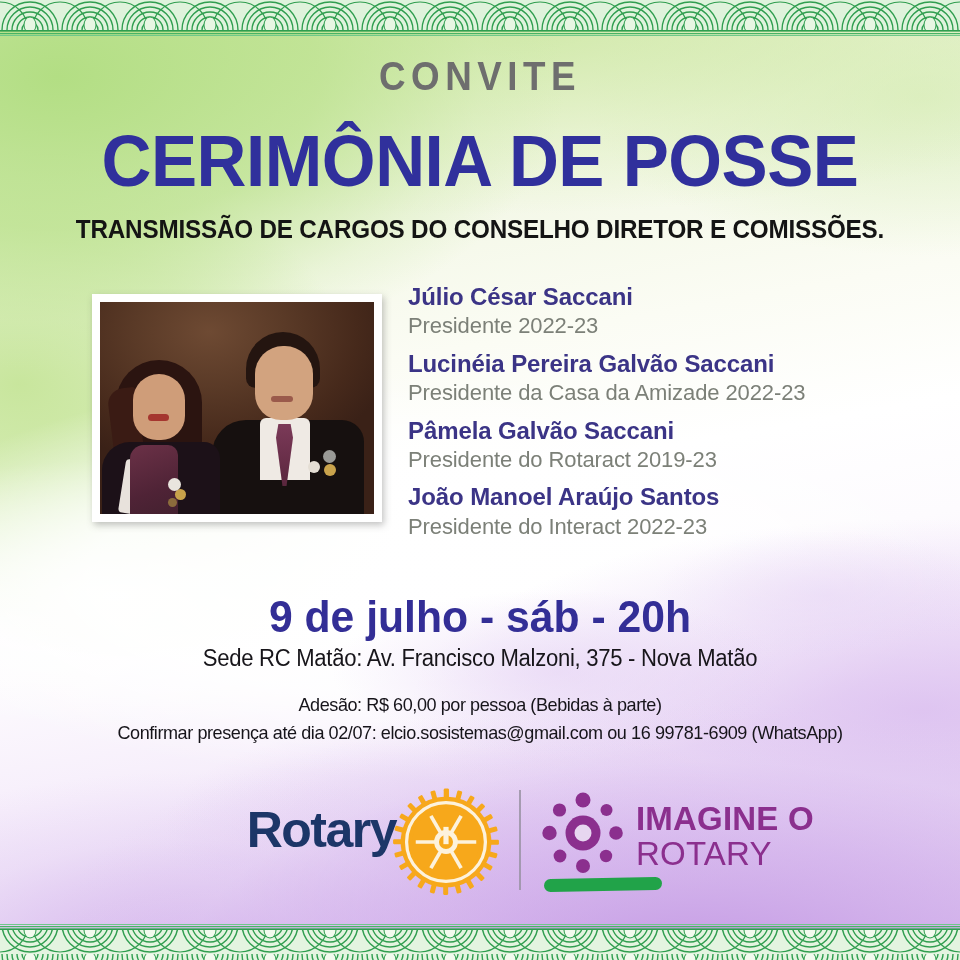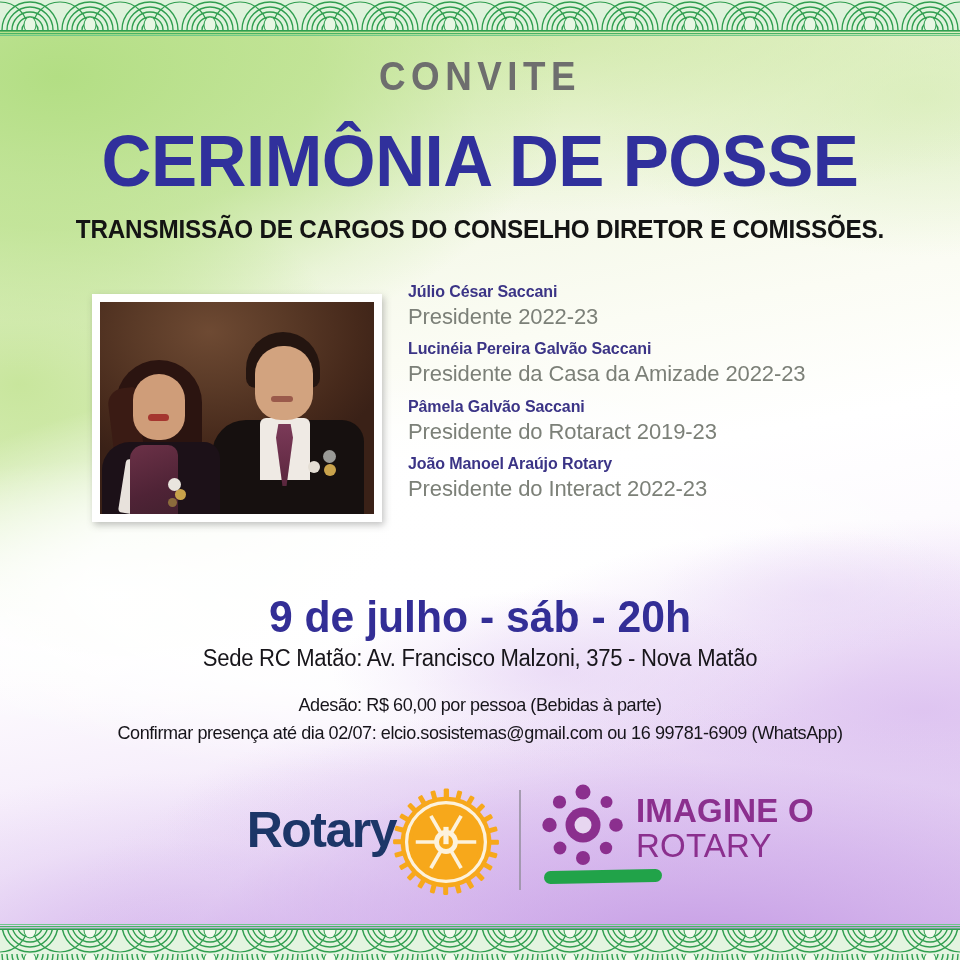--- a/index.html
+++ b/index.html
@@ -224,21 +224,21 @@
   .people {
     position: absolute;
     left: 408px;
     top: 283px;
     width: 500px;
   }
   .person { margin-bottom: 10px; }
   .person .name {
     font-family: "Liberation Sans", sans-serif;
     font-weight: bold;
-    font-size: 16px;
+    font-size: 24px;
     color: #3b3486;
     letter-spacing: -0.1px;
     line-height: 1.18;
   }
   .person .role {
     font-family: "Liberation Sans", sans-serif;
     font-weight: normal;
     font-size: 22px;
     color: #7c8078;
     letter-spacing: -0.1px;
@@ -338,21 +338,21 @@
     left: 519px;
     top: 12px;
     width: 2px;
     height: 100px;
     background: #9a93a5;
     opacity: 0.85;
   }
   .imagine-logo {
     position: absolute;
     left: 540px;
-    top: 0;
+    top: 8px;
     width: 320px;
     height: 112px;
   }
   .imagine-sun {
     position: absolute;
     left: 0;
     top: 4px;
     width: 86px;
     height: 86px;
   }
@@ -489,21 +489,21 @@
         <div class="name">Lucinéia Pereira Galvão Saccani</div>
         <div class="role">Presidente da Casa da Amizade 2022-23</div>
       </div>
 
       <div class="person">
         <div class="name">Pâmela Galvão Saccani</div>
         <div class="role">Presidente do Rotaract 2019-23</div>
       </div>
 
       <div class="person">
-        <div class="name">João Manoel Araújo Rotary</div>
+        <div class="name">João Manoel Araújo Santos</div>
         <div class="role">Presidente do Interact 2022-23</div>
       </div>
 
     </div>
 
     <div class="event-date">9 de julho - sáb - 20h</div>
 
     <div class="event-venue">Sede RC Matão: Av. Francisco Malzoni, 375 - Nova Matão</div>
 
     <div class="note note-1">Adesão: R$ 60,00 por pessoa (Bebidas à parte)</div>

